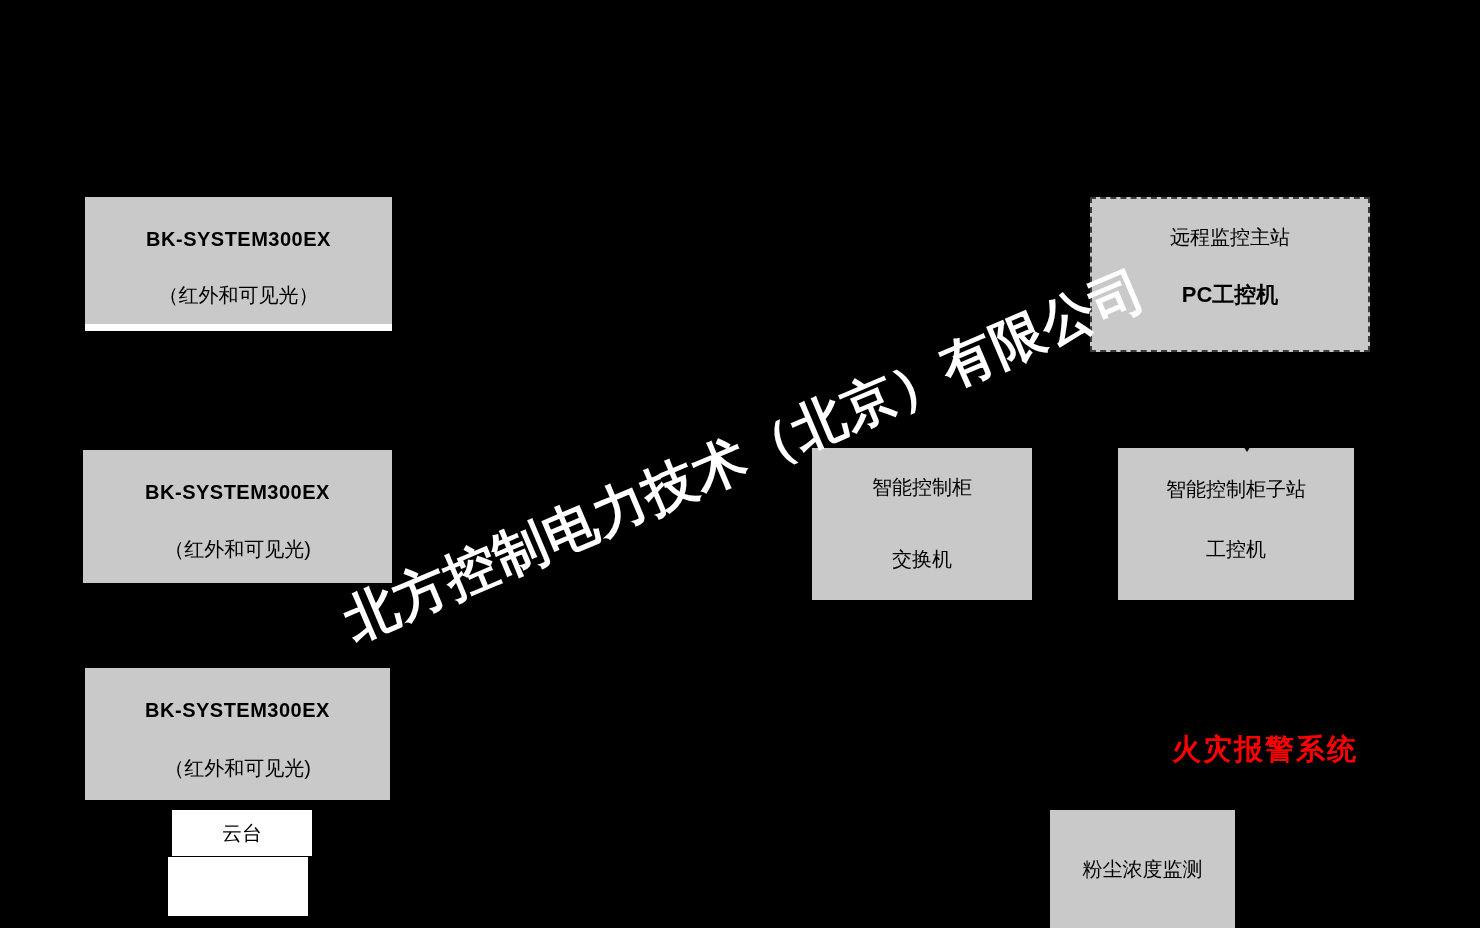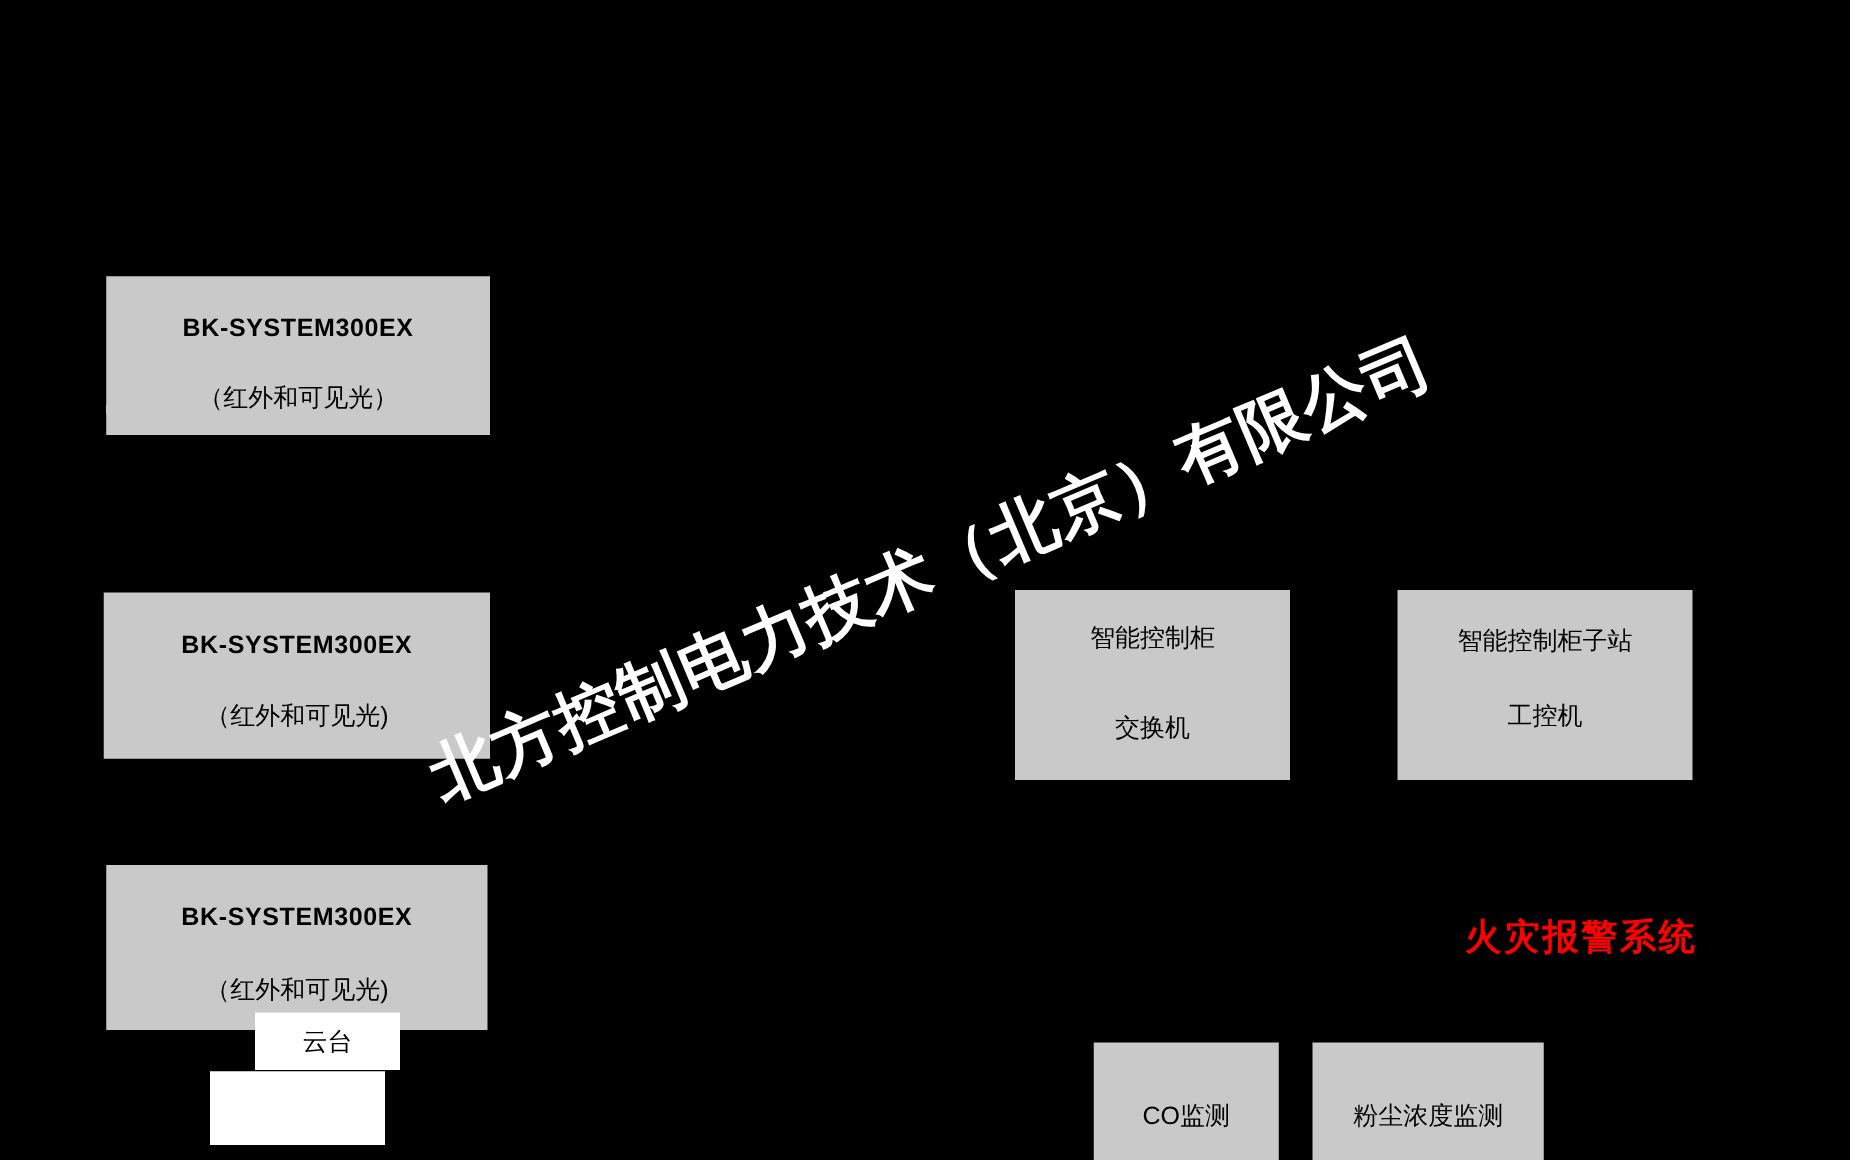--- a/index.html
+++ b/index.html
@@ -13,21 +13,20 @@
   .canvas { position:absolute; left:0; top:0; width:1480px; height:928px; }
 
   .node {
     position:absolute;
     background: var(--node-fill, #c9c9c9);
     color: var(--node-text, #000000);
     display:flex; flex-direction:column; align-items:center;
     text-align:center;
     font-size:20px; line-height:28px;
     z-index:2;
-    margin-top:24px;
   }
   .node.dashed { border:2px dashed #3c3c3c; }
   .node.sensor { justify-content:center; }
   .en { font-weight:600; letter-spacing:0.5px; }
   .bold-line { font-weight:700; font-size:22px; }
 
   .white-box {
     position:absolute;
     background: var(--white-fill, #ffffff);
     color:#000;
@@ -82,41 +81,42 @@
   <div class="node" style="left:83px; top:450px; width:309px; height:133px; padding-top:28px; row-gap:29px;">
     <div class="en">BK-SYSTEM300EX</div>
     <div>（红外和可见光)</div>
   </div>
 
   <div class="node" style="left:85px; top:668px; width:305px; height:132px; padding-top:28px; row-gap:30px;">
     <div class="en">BK-SYSTEM300EX</div>
     <div>（红外和可见光)</div>
   </div>
 
-  <div class="white-box" style="left:172px; top:810px; width:116px; height:46px;margin-left:32px;">
+  <div class="white-box" style="left:172px; top:810px; width:140px; height:46px;">
     <span>云台</span>
   </div>
   <div class="white-box" style="left:168px; top:857px; width:140px; height:59px;"></div>
 
+  <div class="node dashed" style="left:1090px; top:197px; width:280px; height:155px; padding-top:24px; row-gap:30px;">
+    <div>远程监控主站</div>
+    <div class="bold-line">PC工控机</div>
+  </div>
 
   <div class="node" style="left:812px; top:448px; width:220px; height:152px; padding-top:25px; row-gap:22px;gap:44px;">
     <div>智能控制柜</div>
     <div>交换机</div>
   </div>
 
   <div class="arrow-down" style="left:1238px; top:438px;"></div>
   <div class="node" style="left:1118px; top:448px; width:236px; height:152px; padding-top:27px; row-gap:32px;">
     <div>智能控制柜子站</div>
     <div>工控机</div>
   </div>
 
   <div class="fire" style="left:1172px; top:730px;">火灾报警系统</div>
 
-  <div class="node sensor" style="left:875px; top:810px; width:148px; height:118px;">
-    <div>CO监测</div>
-  </div>
   <div class="node sensor" style="left:1050px; top:810px; width:185px; height:118px;">
     <div>粉尘浓度监测</div>
   </div>
 
   <div class="watermark">北方控制电力技术（北京）有限公司</div>
 
 </div>
 
 </body></html>

